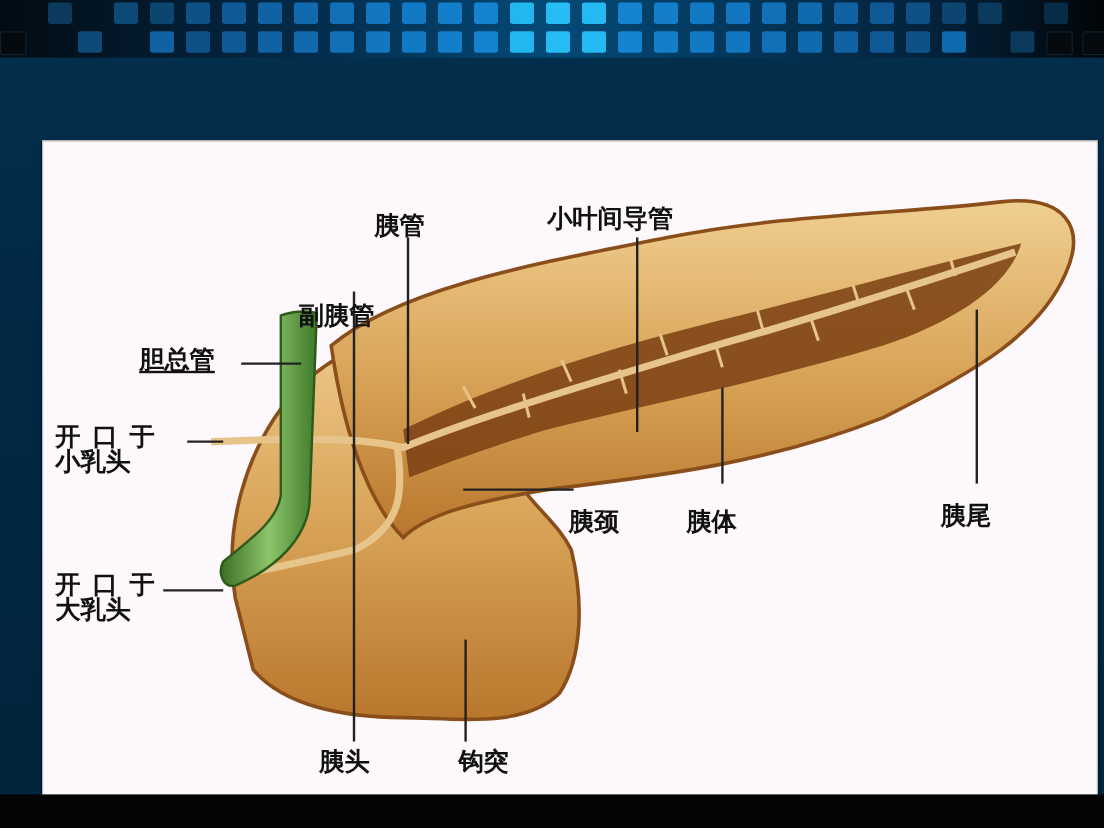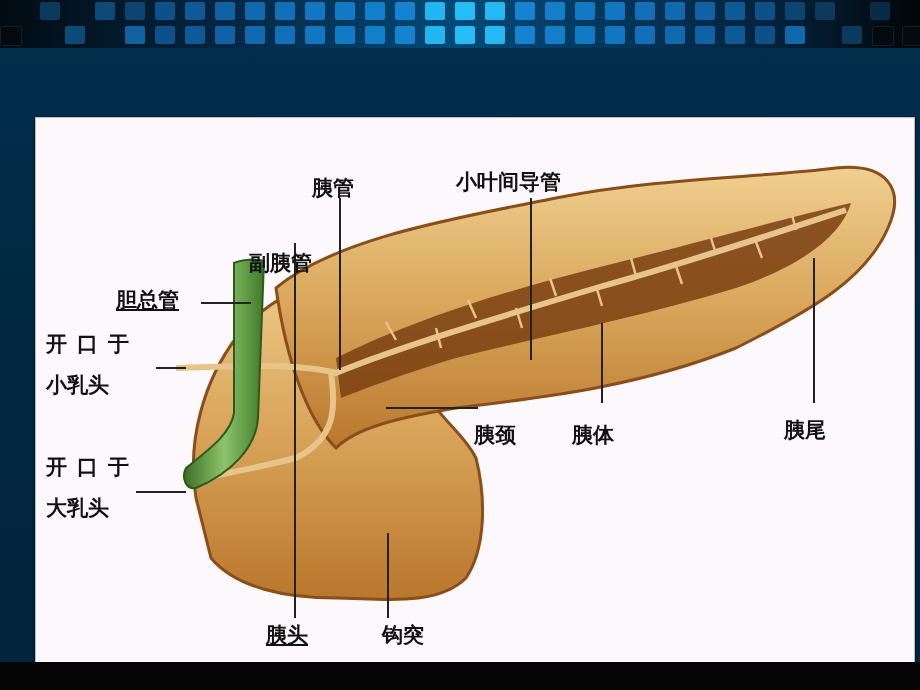--- a/index.html
+++ b/index.html
@@ -19,21 +19,21 @@
   }
   .panel {
     position:absolute; left:35px; top:117px; width:878px; height:557px;
     background:#fdf8fc; border:1px solid #bbb; box-shadow:0 1px 2px #000;
   }
   .diagram { position:absolute; left:0; top:0; width:878px; height:557px; }
   .label {
     position:absolute; font-size:21px; font-weight:bold; color:#111;
     font-family:"DejaVu Sans", sans-serif; white-space:nowrap; line-height:1.15;
   }
-  .label.spaced { letter-spacing:10px; }
+  .label.spaced { letter-spacing:10px;margin-top:20px; }
 </style>
 </head>
 <body>
 
 <div class="slide">
   <div class="banner">
 
     <div class="tile" style="left:40px;top:2px;background:#0b3a5c"></div>
     <div class="tile" style="left:95px;top:2px;background:#0d4a78"></div>
     <div class="tile" style="left:125px;top:2px;background:#0c4670"></div>
@@ -142,18 +142,18 @@
     <div class="label" style="left:420px;top:52px;text-align:center;">小叶间导管</div>
     <div class="label" style="left:213px;top:98px;margin-top:35px;">副胰管</div>
     <div class="label" style="left:80px;top:170px;text-decoration:underline;">胆总管</div>
     <div class="label spaced" style="left:10px;top:214px;">开口于</div>
     <div class="label" style="left:10px;top:255px;">小乳头</div>
     <div class="label spaced" style="left:10px;top:337px;">开口于</div>
     <div class="label" style="left:10px;top:378px;">大乳头</div>
     <div class="label" style="left:438px;top:305px;">胰颈</div>
     <div class="label" style="left:536px;top:305px;">胰体</div>
     <div class="label" style="left:748px;top:300px;font-family:Liberation Serif, serif;">胰尾</div>
-    <div class="label" style="left:230px;top:505px;text-decoration:underline;">胰头</div>
+    <div class="label" style="left:230px;top:505px;">胰头</div>
     <div class="label" style="left:318px;top:505px;margin-left:28px;">钩突</div>
   </div>
 
   <div class="bottom-bar"></div>
 </div>
 
 </body></html>

